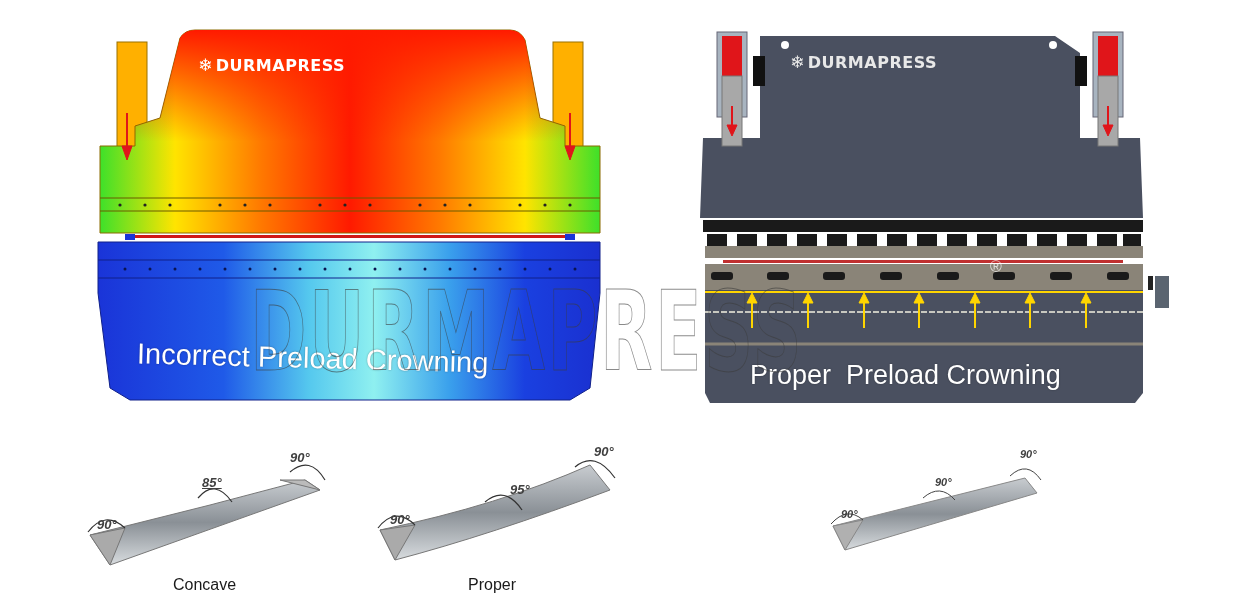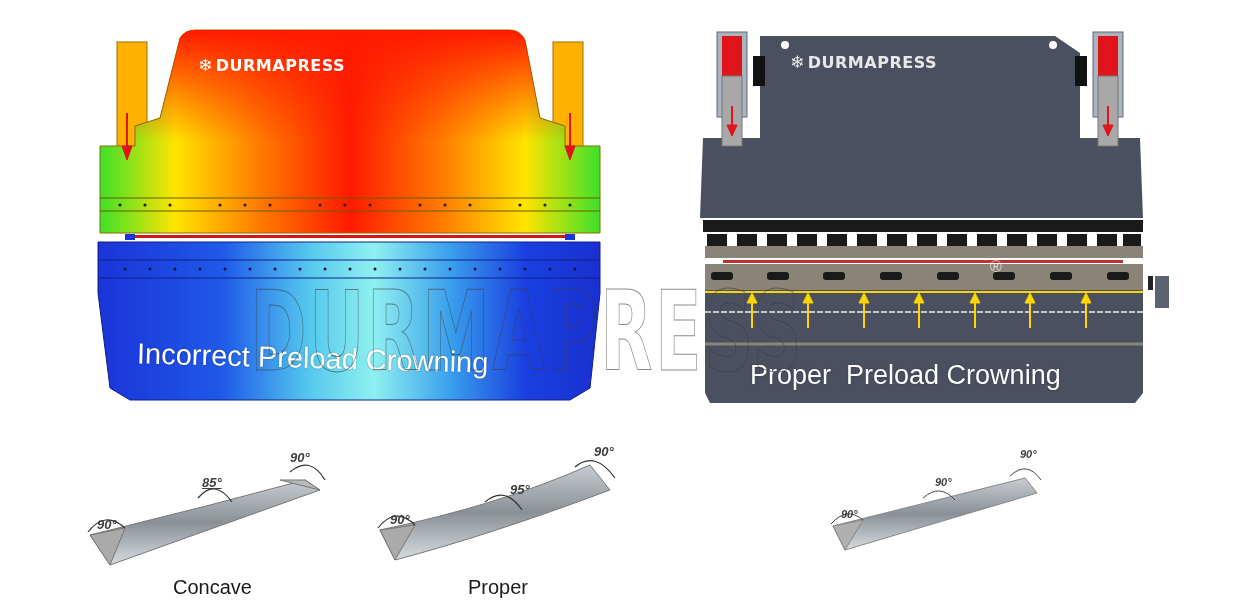--- a/index.html
+++ b/index.html
@@ -1,21 +1,21 @@
 <!DOCTYPE html>
 <html><head>
 <meta charset="utf-8">
 <style>
   html,body{margin:0;padding:0;background:#fff;}
   body{width:1250px;height:614px;position:relative;overflow:hidden;font-family:"Liberation Sans",sans-serif;}
   .abs{position:absolute;}
   .brand{font-family:"DejaVu Sans",sans-serif;font-weight:bold;color:#fff;font-size:16px;letter-spacing:0.5px;display:flex;align-items:center;gap:3px;}
   .brand .snow{font-size:17px;}
   .caption-big{color:#fff;font-size:29px;white-space:nowrap;text-shadow:0 0 2px rgba(0,0,0,0.35);}
-  .shape-label{font-size:20px;color:#1a1a1a;}
+  .shape-label{font-size:16px;color:#1a1a1a;}
   .deg{color:#404040;font-style:italic;font-weight:bold;font-size:13px;}
   .watermark{font-family:"DejaVu Sans",sans-serif;font-size:110px;font-weight:bold;color:transparent;-webkit-text-stroke:1px rgba(60,60,60,0.6);letter-spacing:4px;white-space:nowrap;transform:scaleX(0.62);transform-origin:left top;}
 </style>
 </head>
 <body>
 
 <div class="abs" style="left:95px;top:28px;width:510px;height:375px;">
   <svg width="510" height="375" viewBox="0 0 510 375">
     <defs>
       <linearGradient id="topg" x1="0" x2="1" y1="0" y2="0">

